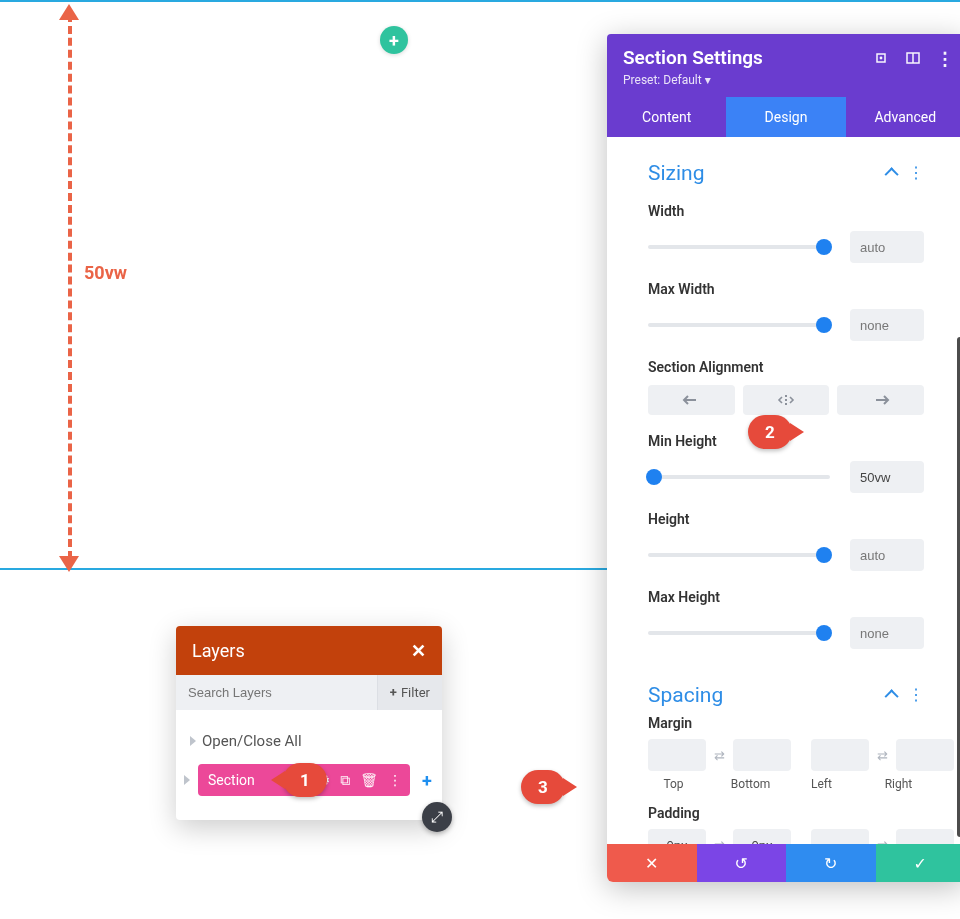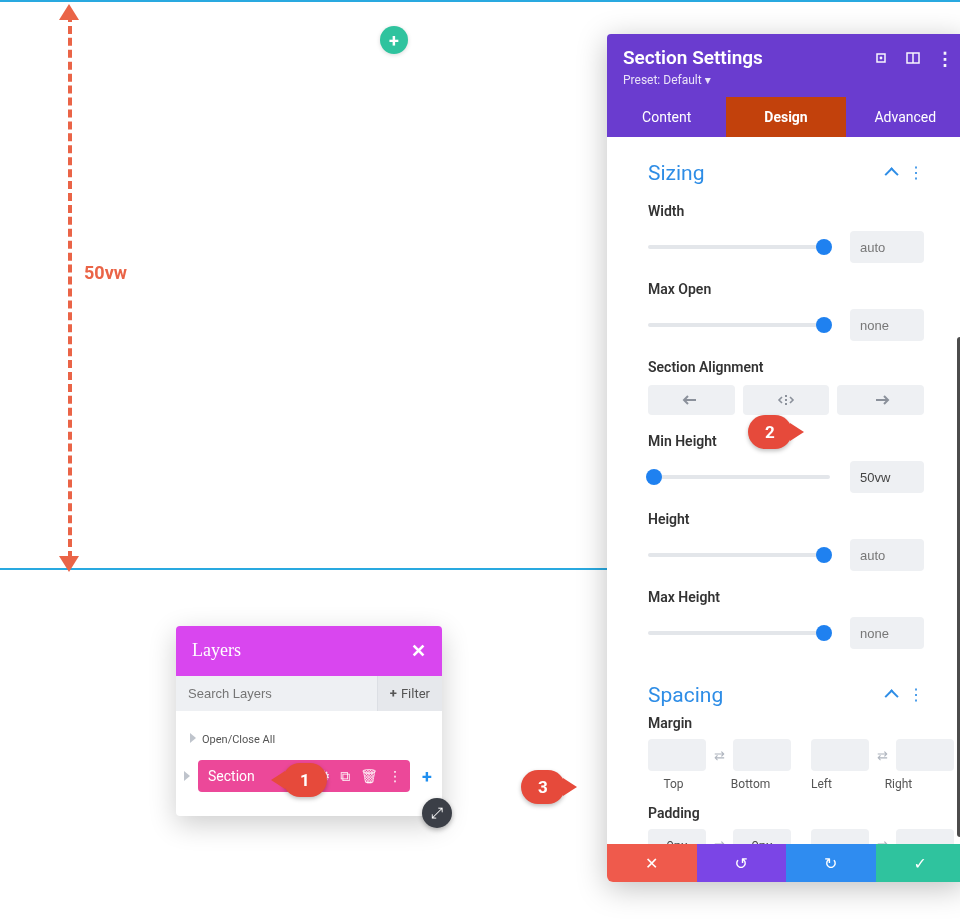--- a/index.html
+++ b/index.html
@@ -48,21 +48,21 @@
     overflow:hidden;
     display:flex; flex-direction:column;margin-left:45px;
   }
   .panel-hdr { background:#6a3ccf; color:#fff; padding:12px 16px 10px; position:relative; }
   .panel-title { font-size:19px; font-weight:600; }
   .panel-sub { font-size:12px; opacity:.85; margin-top:4px; }
   .panel-hdr-icons { position:absolute; right:12px; top:16px; display:flex; gap:16px; }
   .hdr-ico { width:16px;height:16px; opacity:.95; cursor:pointer; display:flex;align-items:center;justify-content:center; }
   .tabs { display:flex; background:#6a3ccf; }
   .tab { flex:1; text-align:center; padding:12px 16px; color:#fff; font-size:14px; cursor:pointer;}
-  .tab.active { background:#c2410c; font-weight:700;}
+  .tab.active { background:#3b82f6; font-weight:400;}
   .panel-body { flex:1; overflow:hidden; position:relative; }
   .panel-scroll { position:absolute; inset:0; padding: 12px 41px 16px; }
   .section-title-row { display:flex; align-items:center; justify-content:space-between; margin:12px 0 8px;}
   .section-title { color:#2e8de6; font-size:21px; font-weight:400;}
   .section-acts { display:flex; align-items:center; gap:10px; color:#2e8de6;}
   .chev-up::before{content:"";display:inline-block;width:8px;height:8px;border-left:2px solid #2e8de6;border-top:2px solid #2e8de6;transform:rotate(45deg) translateY(2px);}
   .dots3 { color:#2e8de6; font-size:16px; line-height:1; letter-spacing:0; }
   .field-label { font-size:14px; color:#333; font-weight:600; margin-top:18px; }
   .slider-row { display:flex; align-items:center; gap:20px; margin-top:12px;}
   .slider { position:relative; flex:1; height:4px; background:#e3e6ea; border-radius:2px;}
@@ -107,27 +107,27 @@
     content:"";position:absolute;left:-12px;top:8px;
     border-top:9px solid transparent;border-bottom:9px solid transparent;border-right:14px solid #e64a3b;
   }
 
   
   .layers {
     position:absolute; left:176px; top:626px; width:266px;
     background:#fff; box-shadow:0 8px 28px rgba(0,0,0,.2); border-radius:4px;
     overflow:visible;
   }
-  .layers-hdr { background:#d946ef; color:#fff; padding:14px 16px; font-size:18px; display:flex;justify-content:space-between;align-items:flex-start;border-radius:4px 4px 0 0;font-family:Liberation Serif, serif;}
+  .layers-hdr { background:#c2410c; color:#fff; padding:14px 16px; font-size:18px; display:flex;justify-content:space-between;align-items:center;border-radius:4px 4px 0 0;}
   .layers-close{ font-size:18px; font-weight:700; cursor:pointer;}
   .layers-search { display:flex; background:#eef0f3;}
   .layers-search input{ flex:1;border:none;background:transparent;padding:10px 12px;font-size:13px;color:#a16207;outline:none;}
   .filterbtn { display:flex;align-items:center;gap:4px;padding:0 12px;color:#555;background:#e6e8ec;border-left:1px solid #dcdfe4;cursor:pointer;font-size:13px;}
   .layers-body { padding:16px 6px 24px;}
-  .oc-all { font-size:11px;color:#555;padding:6px 8px 14px;display:flex;align-items:center;gap:6px;}
+  .oc-all { font-size:15px;color:#555;padding:6px 8px 14px;display:flex;align-items:center;gap:6px;}
   .tri::before{content:"";display:inline-block;border-top:5px solid transparent;border-bottom:5px solid transparent;border-left:6px solid #bfc4cc;}
   .layer-row { display:flex;align-items:center;gap:8px;}
   .layer-chip{
     flex:1; background:#ec4899;color:#fff;border-radius:4px;height:32px;
     display:flex;align-items:center;padding:0 10px;gap:10px;position:relative;
   }
   .chip-icons{ position:absolute; right:8px; display:flex;gap:10px;color:#fff;opacity:.95;font-size:14px;}
   .layer-add{ color:#1f8ff0;font-size:18px;font-weight:700;width:18px;text-align:center;cursor:pointer;}
   .resize-bubble{
     position:absolute; right:-10px; bottom:-12px; width:30px;height:30px;border-radius:50%;
@@ -184,21 +184,21 @@
       </div>
 
       <div class="field-label">Width</div>
       <div class="slider-row">
         <div class="slider">
             <div class="thumb max"></div>
           </div>
         <input class="vinput" value="auto" style="">
       </div>
 
-      <div class="field-label">Max Open</div>
+      <div class="field-label">Max Width</div>
       <div class="slider-row">
         <div class="slider">
             <div class="thumb max"></div>
           </div>
         <input class="vinput" value="none" style="">
       </div>
 
       <div class="field-label">Section Alignment</div>
       <div class="alignrow">
         <div class="alignbtn">

